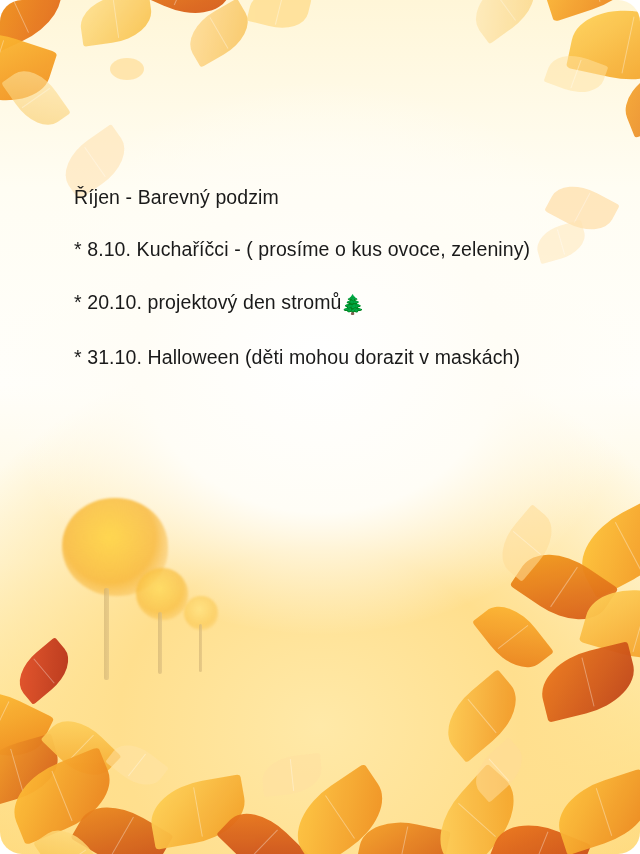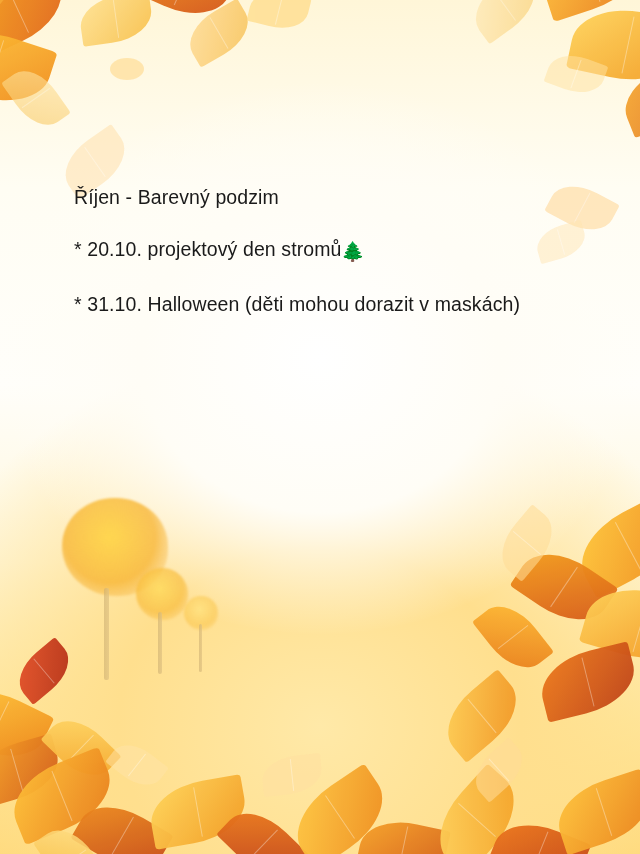--- a/index.html
+++ b/index.html
@@ -16,20 +16,21 @@
 
   .page {
     position: relative;
     width: 640px;
     height: 854px;
     overflow: hidden;
     background:
       radial-gradient(ellipse 70% 45% at 50% 42%, #ffffff 0%, #fffdf6 40%, rgba(255,249,226,0) 72%),
       radial-gradient(ellipse 90% 60% at 50% 85%, #ffe9a8 0%, #ffdf8e 35%, rgba(255,223,142,0) 75%),
       linear-gradient(180deg, #fff6d8 0%, #fffdf3 22%, #fffefa 45%, #fff7db 66%, #ffe9a0 84%, #ffd978 100%);
+    border-radius: 22px;
   }
 
   
   .leaf {
     position: absolute;
     border-radius: 60% 5% 60% 5%;
     transform-origin: center;
     opacity: .95;
   }
   .leaf::after {
@@ -163,17 +164,18 @@
     <div class="leaf" style="left:494px;  top:212px; width:90px; height:56px; background:linear-gradient(135deg,#ef7a1c,#bd3d17); transform:rotate(22deg);"></div>
     <div class="leaf" style="left:556px;  top:168px; width:96px; height:60px; background:linear-gradient(135deg,#ffc63e,#ea811b); transform:rotate(-18deg);"></div>
     <div class="leaf" style="left:36px;   top:224px; width:70px; height:44px; background:linear-gradient(135deg,#ffe08a,#f6b52f); transform:rotate(56deg); opacity:.85;"></div>
     <div class="leaf" style="left:262px;  top:142px; width:60px; height:38px; background:rgba(255,224,160,.6); transform:rotate(-6deg);"></div>
     <div class="leaf" style="left:110px;  top:134px; width:54px; height:34px; background:rgba(255,228,168,.55); transform:rotate(38deg);"></div>
     <div class="leaf" style="left:470px;  top:138px; width:58px; height:36px; background:rgba(255,219,150,.6); transform:rotate(-42deg);"></div>
   </div>
 
   <div class="content">
     <div class="line">Říjen - Barevný podzim</div>
+    <div class="line">* 8.10. Kuchaříčci - ( prosíme o kus ovoce, zeleniny)</div>
     <div class="line"><span>* 20.10. projektový den  stromů</span><span class="tree-emoji">🌲</span></div>
     <div class="line">* 31.10. Halloween (děti mohou dorazit v maskách)</div>
   </div>
 
 </div>
 
 </body></html>

